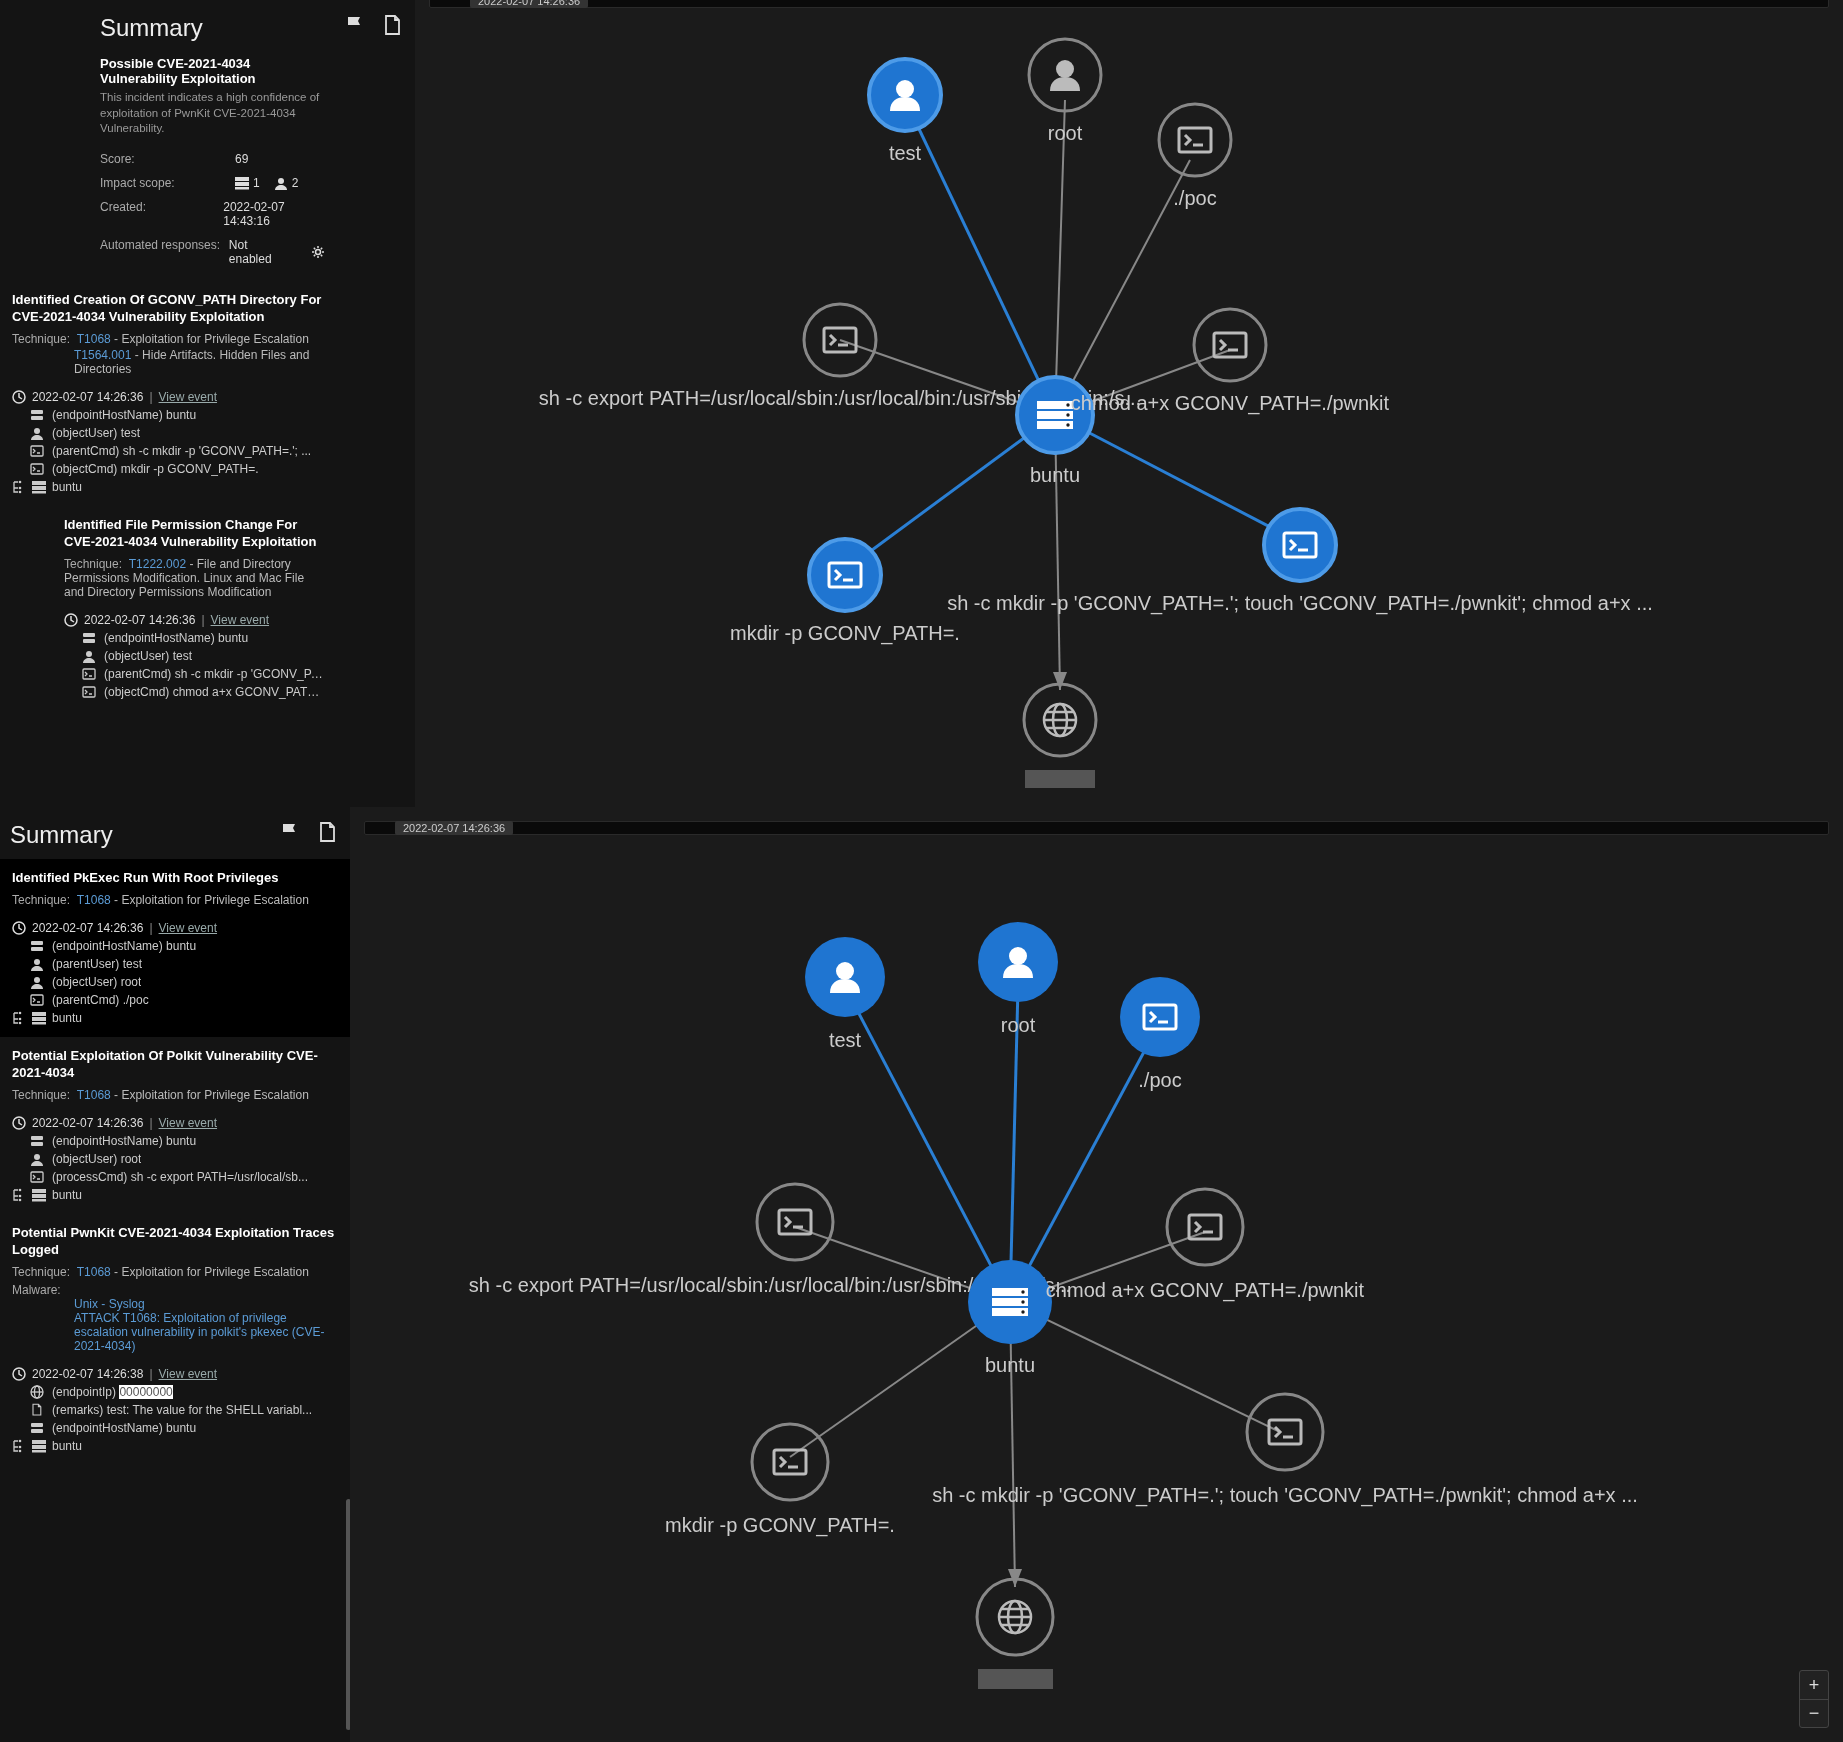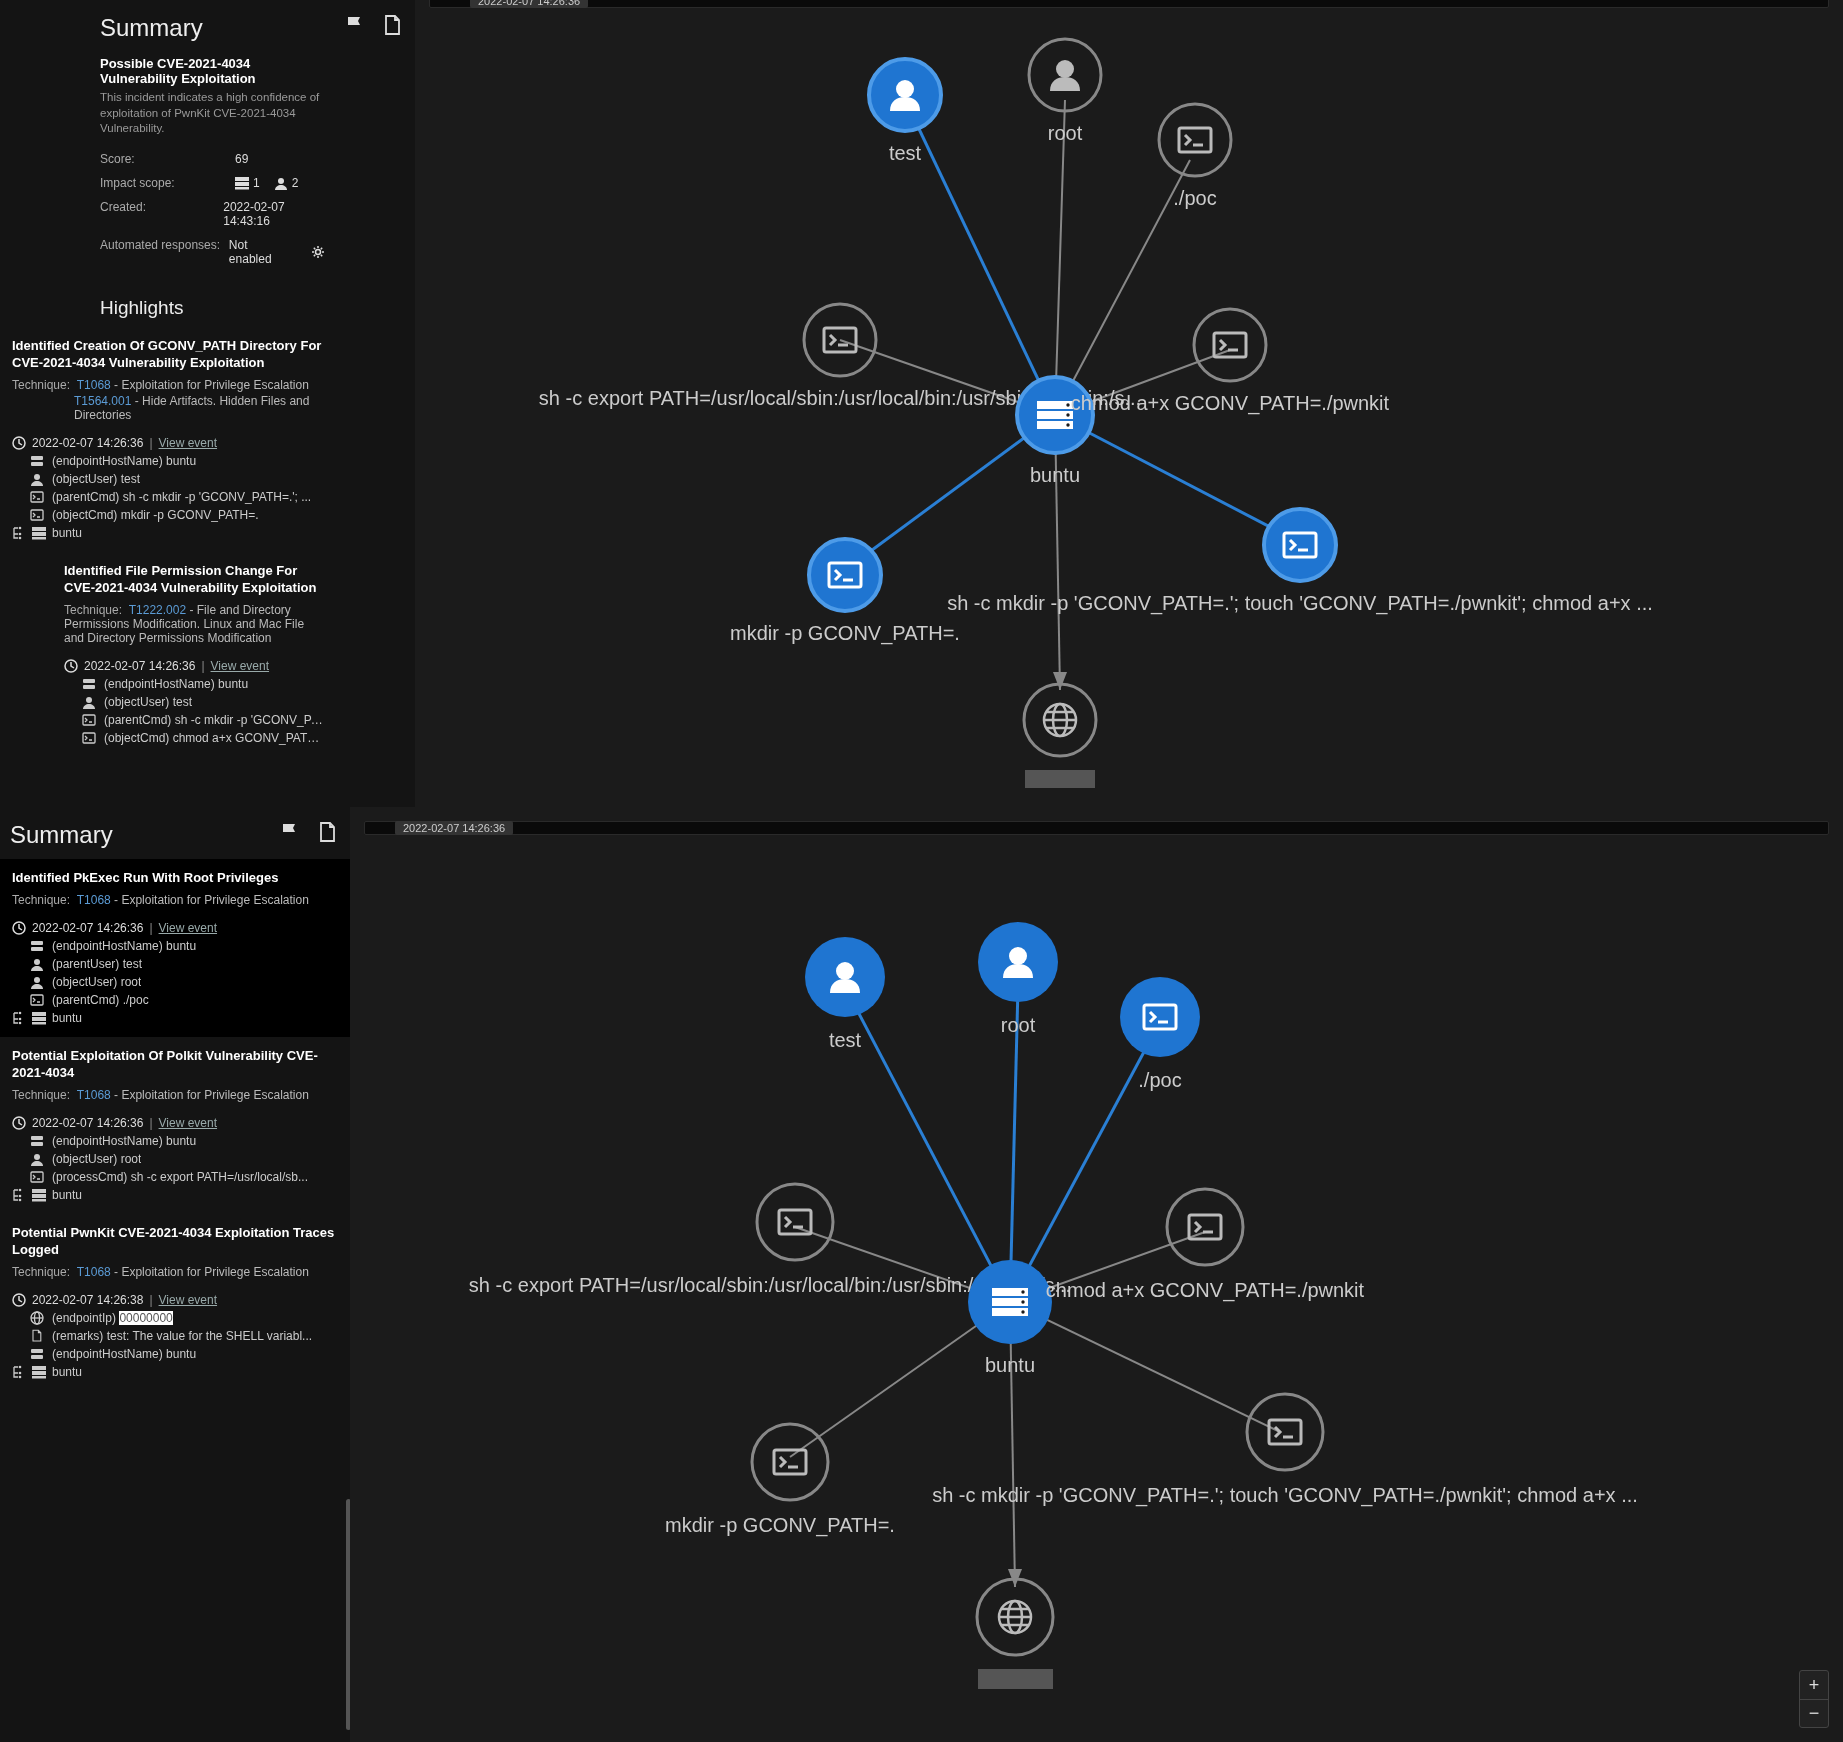--- a/index.html
+++ b/index.html
@@ -181,21 +181,20 @@
     <div class="kv">
             <span class="k">Automated responses:</span>
             <span class="v">
               <span>Not enabled</span>
               <span class="gear"><svg viewBox="0 0 14 14">
                   <use href="#i-gear"></use>
                 </svg></span>
             </span>
           </div>
   </div>
-  <div class="sect-h" style="padding-left:100px">Highlights</div>
 
   <div class="hl" style="">
     <div class="hl-title">Identified Creation Of GCONV_PATH Directory For CVE-2021-4034 Vulnerability Exploitation</div>
     <div class="tech"><span>Technique:</span>&nbsp;&nbsp;<a>T1068</a><span class="desc"> - Exploitation for Privilege Escalation</span></div>
     <div class="tech" style="padding-left:62px"><a>T1564.001</a><span class="desc"> - Hide Artifacts. Hidden Files and Directories</span></div>
     <div class="ts-row">
             <svg viewBox="0 0 14 14">
               <use href="#i-clock"></use>
             </svg>
             <span>2022-02-07 14:26:36</span>
@@ -437,20 +436,21 @@
             <svg viewBox="0 0 14 14" fill="#ccc">
               <use href="#i-srv"></use>
             </svg>
             <span>buntu</span>
           </div>
   </div>
 
   <div class="hl">
     <div class="hl-title">Potential PwnKit CVE-2021-4034 Exploitation Traces Logged</div>
     <div class="tech"><span>Technique:</span>&nbsp;&nbsp;<a>T1068</a><span class="desc"> - Exploitation for Privilege Escalation</span></div>
+    <div class="malw"><span>Malware:</span>&nbsp;&nbsp;<span class="ml">Unix - Syslog</span><span class="ml">ATTACK T1068: Exploitation of privilege escalation vulnerability in polkit's pkexec (CVE-2021-4034)</span></div>
     <div class="ts-row">
             <svg viewBox="0 0 14 14">
               <use href="#i-clock"></use>
             </svg>
             <span>2022-02-07 14:26:38</span>
             <span class="pipe">|</span>
             <a>View event</a>
           </div>
     <div class="det">
             <svg viewBox="0 0 14 14">

